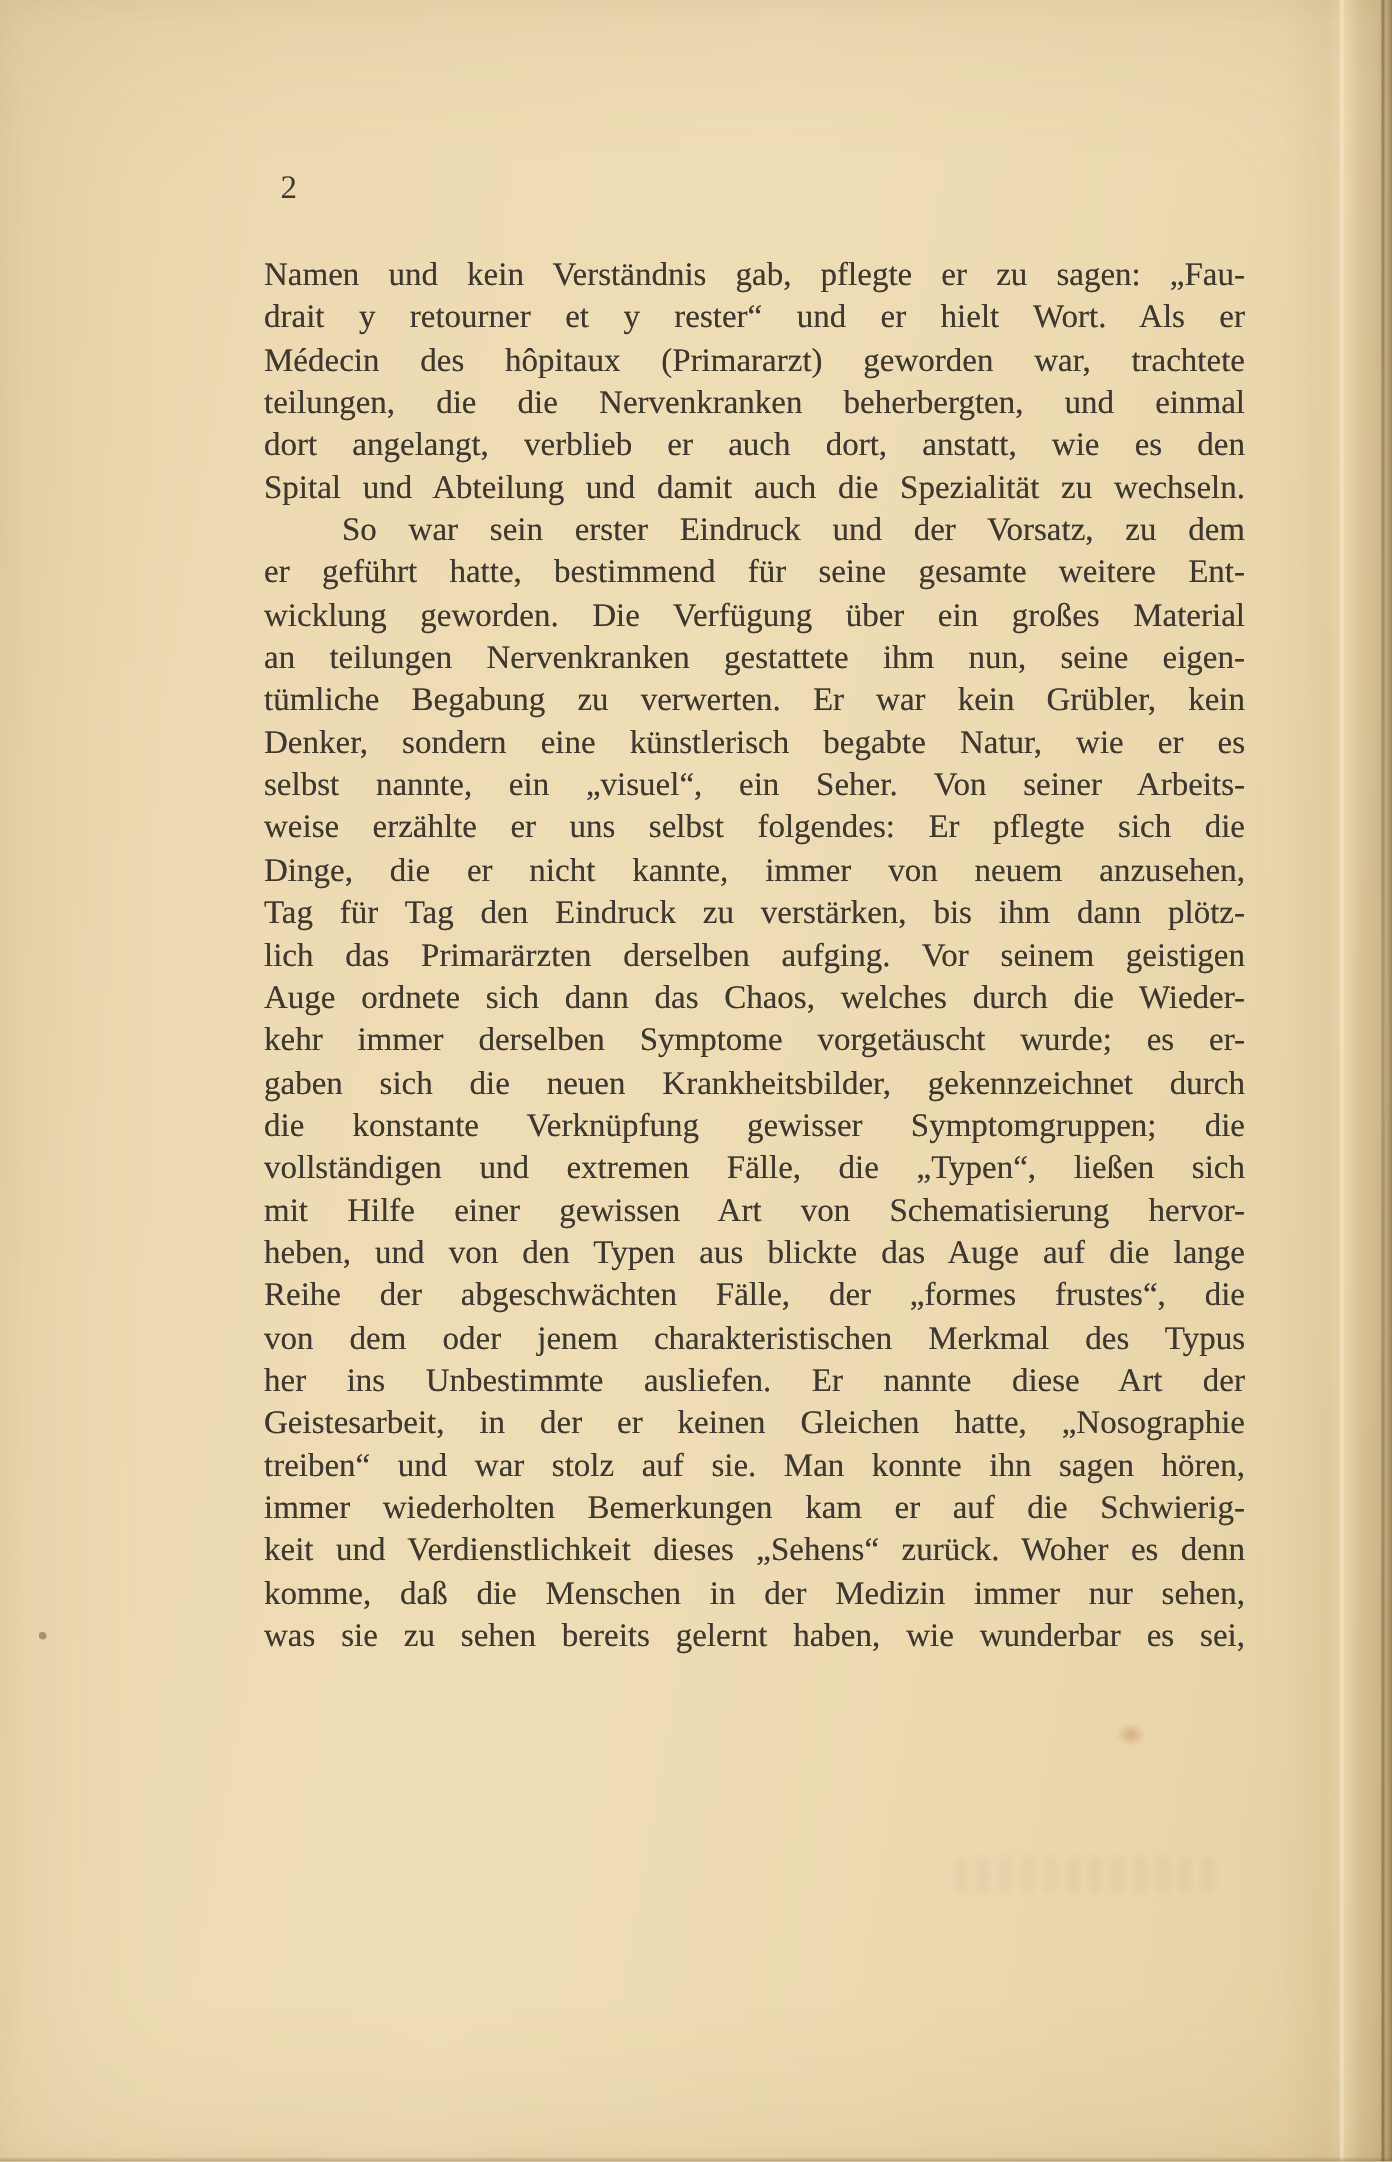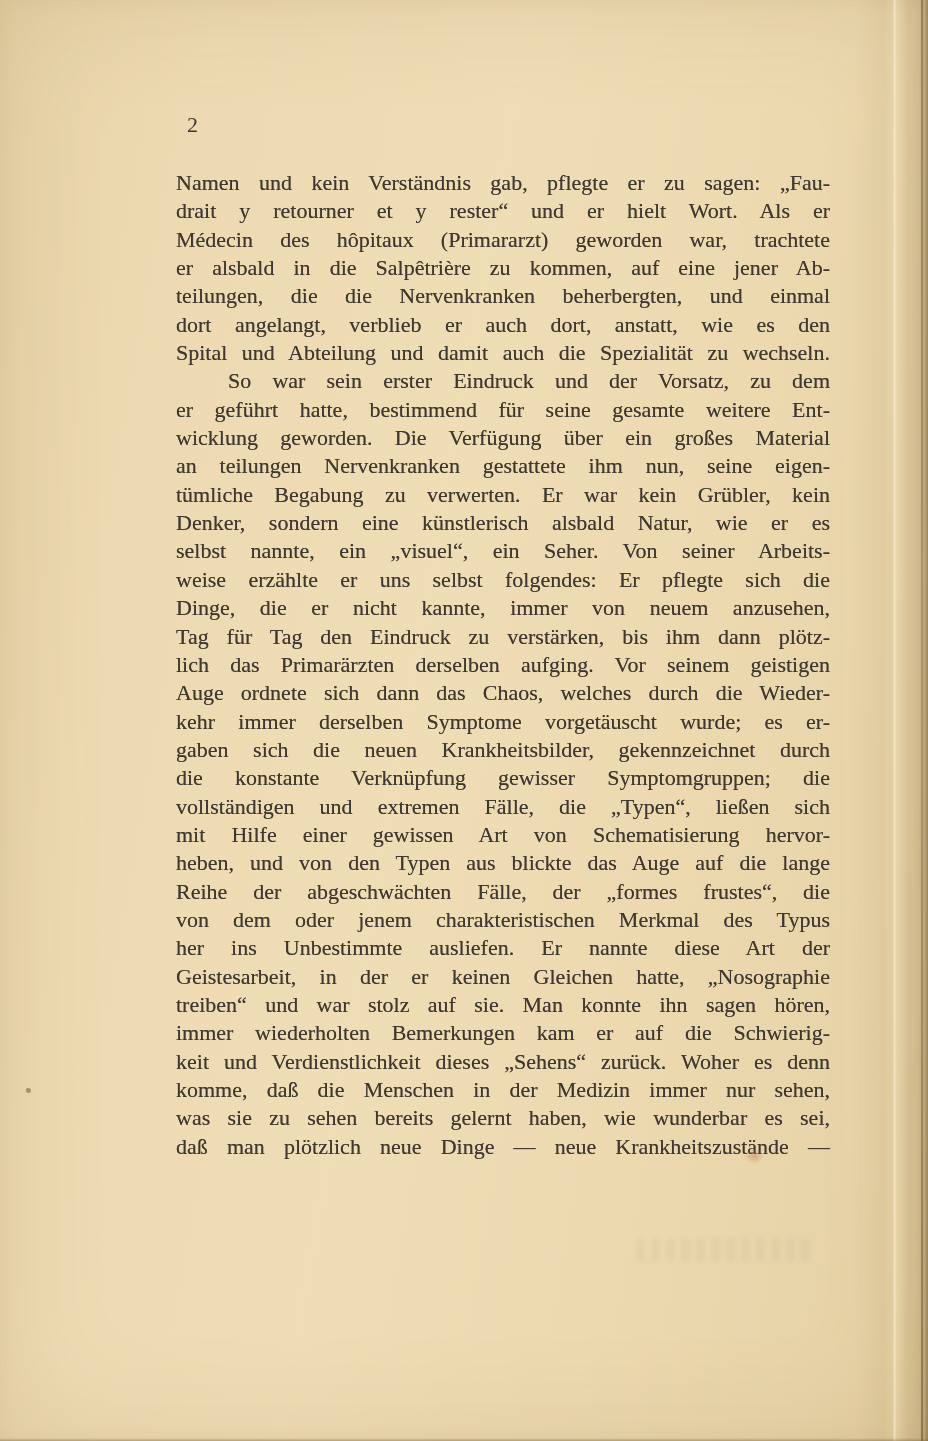--- a/index.html
+++ b/index.html
@@ -111,30 +111,29 @@
 </head>
 <body>
 
 <div class="page">
   <div class="page-number">2</div>
 
   <div class="text-block">
       <div class="line">Namen und kein Verständnis gab, pflegte er zu sagen: „Fau-</div>
       <div class="line">drait y retourner et y rester“ und er hielt Wort. Als er</div>
       <div class="line">Médecin des hôpitaux (Primararzt) geworden war, trachtete</div>
-      <div class="line">er alsbald in die Salpêtrière zu kommen, auf eine jener Ab-</div>
       <div class="line">teilungen, die die Nervenkranken beherbergten, und einmal</div>
       <div class="line">dort angelangt, verblieb er auch dort, anstatt, wie es den</div>
       <div class="line">Spital und Abteilung und damit auch die Spezialität zu wechseln.</div>
       <div class="line indent">So war sein erster Eindruck und der Vorsatz, zu dem</div>
       <div class="line">er geführt hatte, bestimmend für seine gesamte weitere Ent-</div>
       <div class="line">wicklung geworden. Die Verfügung über ein großes Material</div>
       <div class="line">an teilungen Nervenkranken gestattete ihm nun, seine eigen-</div>
       <div class="line">tümliche Begabung zu verwerten. Er war kein Grübler, kein</div>
-      <div class="line">Denker, sondern eine künstlerisch alsbald Natur, wie er es</div>
+      <div class="line">Denker, sondern eine künstlerisch begabte Natur, wie er es</div>
       <div class="line">selbst nannte, ein „visuel“, ein Seher. Von seiner Arbeits-</div>
       <div class="line">weise erzählte er uns selbst folgendes: Er pflegte sich die</div>
       <div class="line">Dinge, die er nicht kannte, immer von neuem anzusehen,</div>
       <div class="line">Tag für Tag den Eindruck zu verstärken, bis ihm dann plötz-</div>
       <div class="line">lich das Primarärzten derselben aufging. Vor seinem geistigen</div>
       <div class="line">Auge ordnete sich dann das Chaos, welches durch die Wieder-</div>
       <div class="line">kehr immer derselben Symptome vorgetäuscht wurde; es er-</div>
       <div class="line">gaben sich die neuen Krankheitsbilder, gekennzeichnet durch</div>
       <div class="line">die konstante Verknüpfung gewisser Symptomgruppen; die</div>
       <div class="line">vollständigen und extremen Fälle, die „Typen“, ließen sich</div>
@@ -142,21 +141,20 @@
       <div class="line">heben, und von den Typen aus blickte das Auge auf die lange</div>
       <div class="line">Reihe der abgeschwächten Fälle, der „formes frustes“, die</div>
       <div class="line">von dem oder jenem charakteristischen Merkmal des Typus</div>
       <div class="line">her ins Unbestimmte ausliefen. Er nannte diese Art der</div>
       <div class="line">Geistesarbeit, in der er keinen Gleichen hatte, „Nosographie</div>
       <div class="line">treiben“ und war stolz auf sie. Man konnte ihn sagen hören,</div>
       <div class="line">immer wiederholten Bemerkungen kam er auf die Schwierig-</div>
       <div class="line">keit und Verdienstlichkeit dieses „Sehens“ zurück. Woher es denn</div>
       <div class="line">komme, daß die Menschen in der Medizin immer nur sehen,</div>
       <div class="line">was sie zu sehen bereits gelernt haben, wie wunderbar es sei,</div>
-      <div class="line">daß man plötzlich neue Dinge — neue Krankheitszustände —</div>
     </div>
 
   <div class="bleedthrough"></div>
   <div class="ink-smudge"></div>
   <div class="paper-speck"></div>
 
   <div class="vignette"></div>
   <div class="right-edge"></div>
   <div class="edge-line"></div>
   <div class="bottom-edge"></div>

